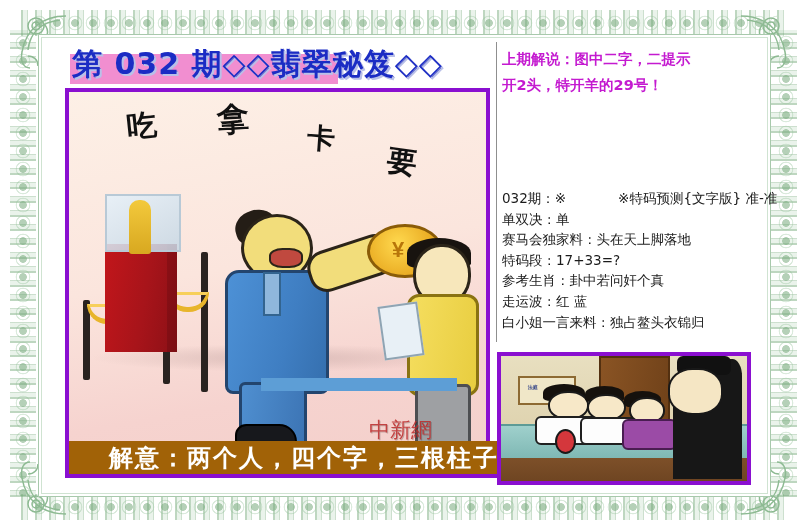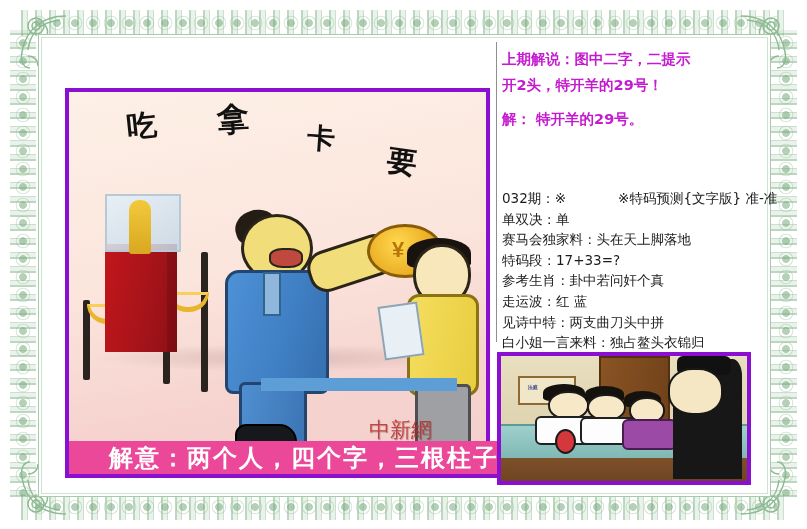--- a/index.html
+++ b/index.html
@@ -186,21 +186,21 @@
     position:absolute;left:300px;top:324px;font-size:21px;font-weight:normal;color:#bb2a2a;
     font-family:"DejaVu Sans","Liberation Sans",sans-serif;opacity:.85;
     text-shadow:1px 1px 0 rgba(0,0,0,.25);
   }
   #shadow-floor{position:absolute;left:20px;top:252px;width:380px;height:28px;
      background:radial-gradient(ellipse at center,rgba(120,90,90,.22),rgba(120,90,90,0) 70%);}
 
   
   #caption-bar{
     position:absolute;left:21px;top:401px;width:484px;height:37px;
-    background:#ec4899;
+    background:#a16207;
     box-sizing:border-box;
     border-left:4px solid #8a0fd0;border-right:4px solid #8a0fd0;border-bottom:4px solid #8a0fd0;
     display:flex;align-items:center;justify-content:center;overflow:hidden;
   }
   #caption-text{
     color:#ffffff;font-size:24px;font-weight:bold;letter-spacing:2px;
     font-family:"DejaVu Sans","Liberation Sans",sans-serif;
     white-space:nowrap;margin-left:-6px;
   }
 
@@ -321,20 +321,24 @@
       </svg>
   </div>
 
   <div class="inner-line"></div>
   <div class="inner-line2"></div>
 
   <div id="content">
 
     <div id="left-col">
 
+      <div id="title-row">
+        <div id="title-highlight"></div>
+        <div id="title-text">第 032 期◇◇翡翠秘笈◇◇</div>
+      </div>
 
       <div id="pic-panel">
         <div id="shadow-floor"></div>
 
         <div class="cglyph" id="g1">吃</div>
         <div class="cglyph" id="g2">拿</div>
         <div class="cglyph" id="g3">卡</div>
         <div class="cglyph" id="g4">要</div>
 
         <div class="post" style="left:14px;top:208px;height:80px;"></div>
@@ -380,34 +384,32 @@
 
     <div id="right-sep"></div>
     <div id="right-col">
 
       <div id="hl1">
         <div class="hl-block">上期解说：图中二字，二提示</div>
         <div class="hl-block">开2头，特开羊的29号！</div>
       </div>
 
       <div id="hl2">
-        <div class="hl-block">解： 特开羊的29号。</div>
       </div>
 
       <div id="body-text">
         <div class="row">
           <span>032期：</span><span>※</span><span class="sp"></span><span>※特码预测{文字版}</span>
           <span>准-准</span>
         </div>
         <div class="row">单双决：单</div>
         <div class="row">赛马会独家料：头在天上脚落地</div>
         <div class="row">特码段：17+33=?</div>
         <div class="row">参考生肖：卦中若问奸个真</div>
         <div class="row">走运波：红 蓝</div>
-        <div class="row">见诗中特：两支曲刀头中拼</div>
         <div class="row">白小姐一言来料：独占鳌头衣锦归</div>
       </div>
 
       <div id="photo-panel">
         <div id="wall"></div>
         <div id="door"></div>
         <div id="sign">
           <i>法庭</i>
         </div>
         <div id="wall-trim"></div>

